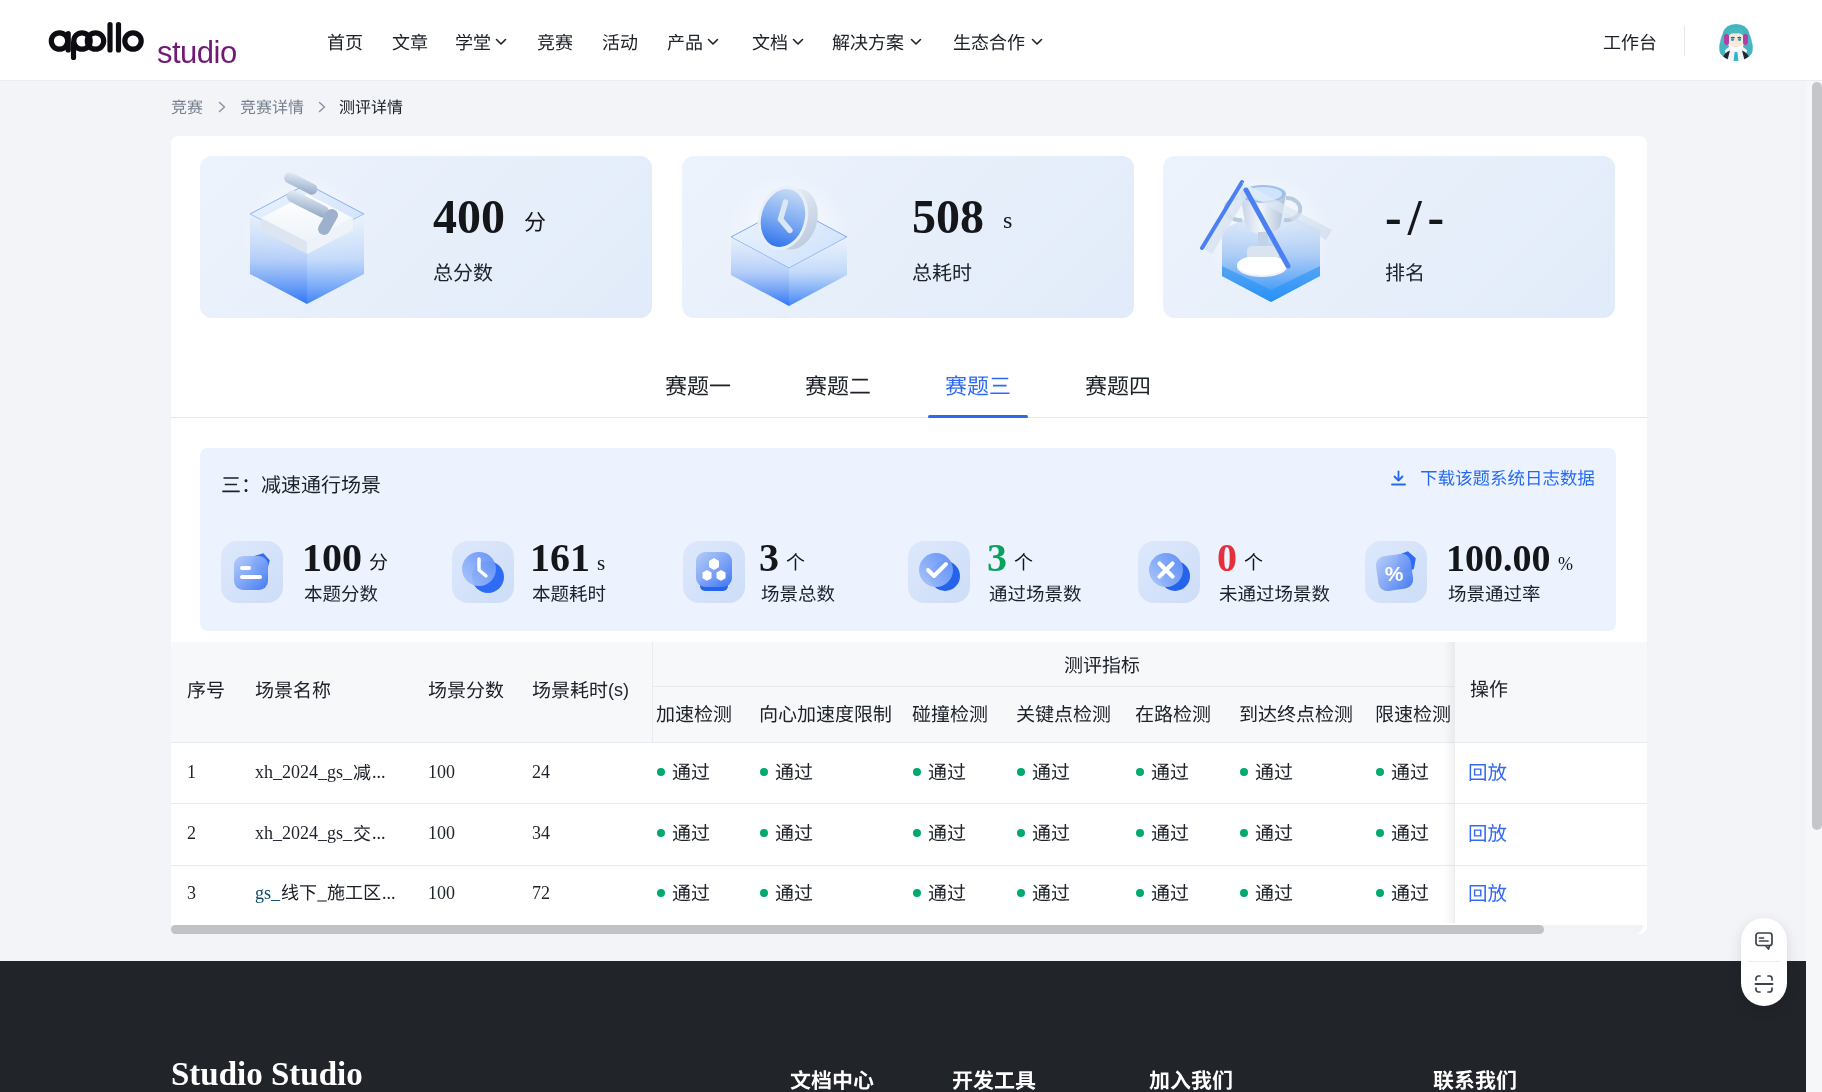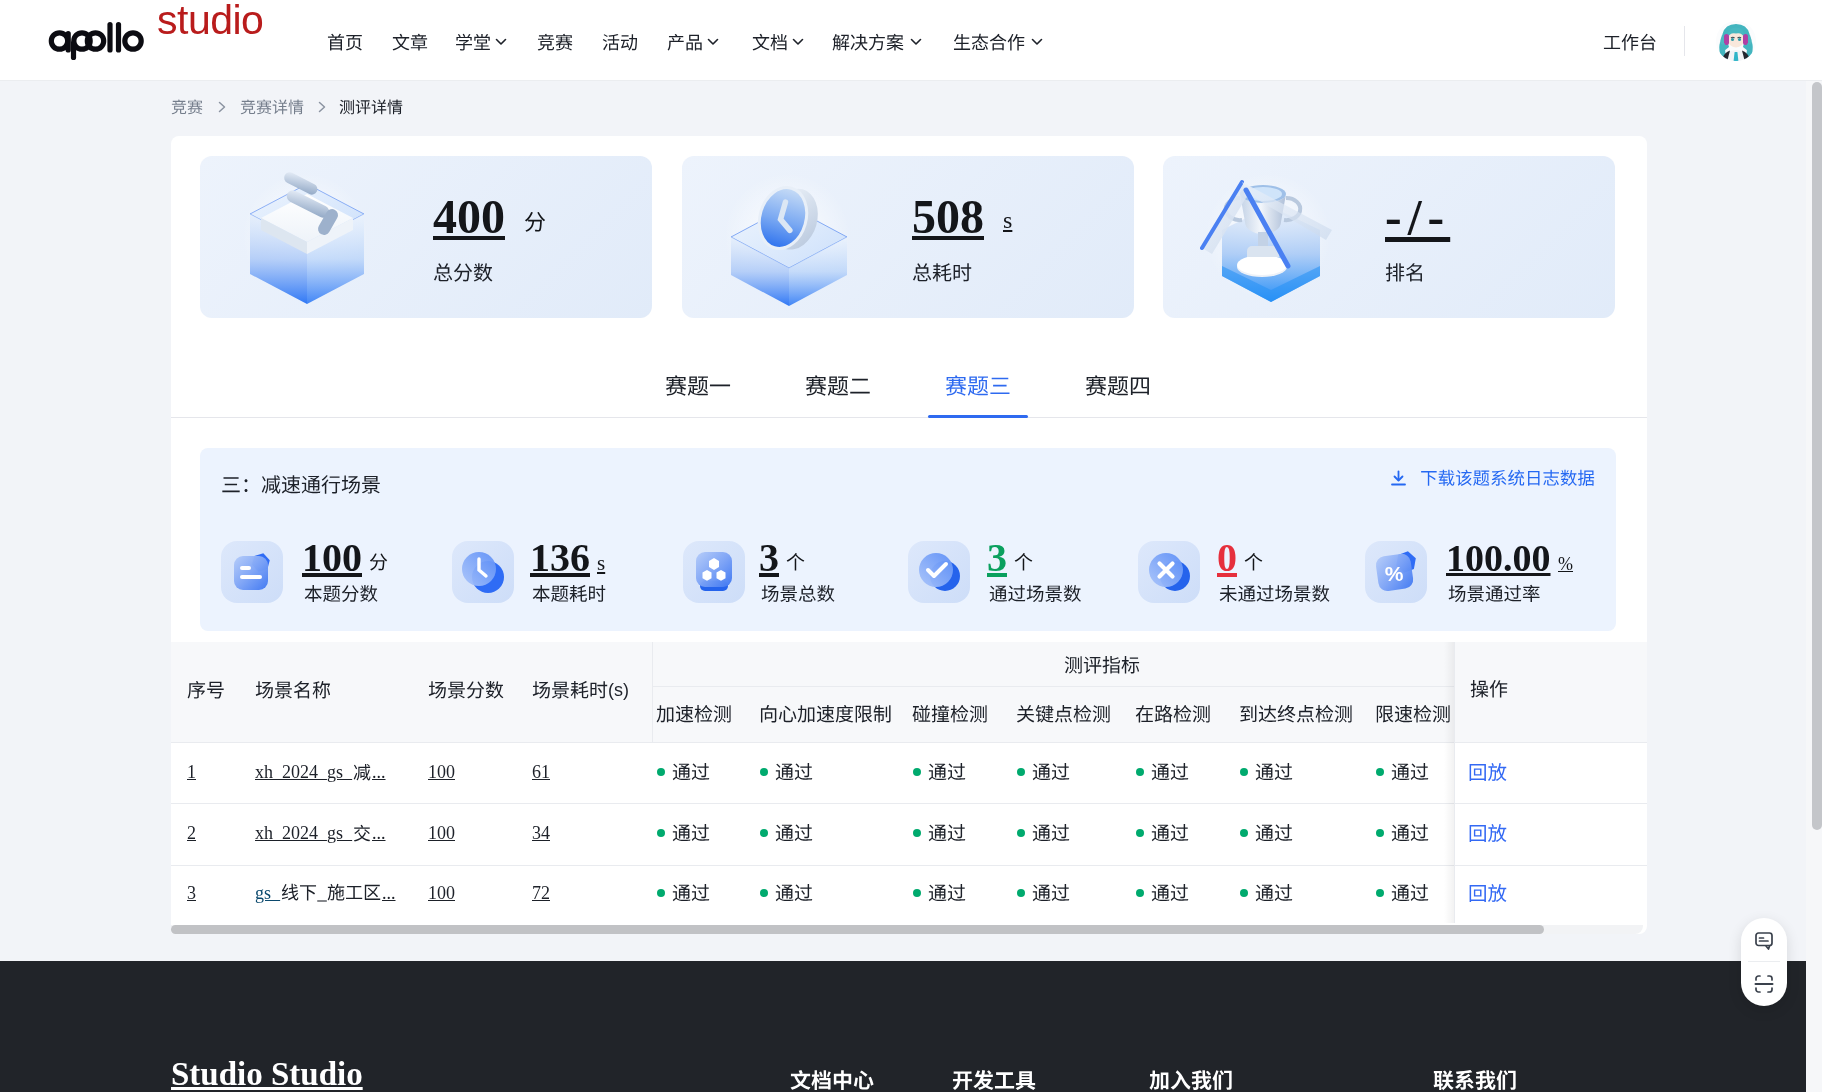--- a/index.html
+++ b/index.html
@@ -1,33 +1,33 @@
 <!DOCTYPE html>
 <html><head><meta charset="utf-8"><style>
   html,body{margin:0;padding:0;}
   body{width:1822px;height:1092px;position:relative;overflow:hidden;
        font-family:"Liberation Sans",sans-serif;background:#f2f4f8;}
   .abs{position:absolute;}
-  .serif{font-family:"Liberation Serif",serif;text-decoration:underline;}
+  .serif{font-family:"Liberation Serif",serif;}
 </style></head><body>
 <div class="abs" style="left:171px;top:136px;width:1476px;height:798px;background:#fff;border-radius:8px;"></div>
 <div class="abs" style="left:0;top:0;width:1822px;height:80px;background:#fff;border-bottom:1px solid #ebedf0;"></div>
 <svg class="abs" style="left:44px;top:18px;width:106px;height:46px;" viewBox="0 0 106 46">
 <g stroke="#0c0c12" stroke-width="5.2" fill="none" stroke-linecap="round">
 <circle cx="15.5" cy="23" r="8.2"></circle>
 <path d="M24.2 15.5 V32"></path>
 <circle cx="38" cy="23" r="8.2"></circle>
 <path d="M29.5 25 V39.5"></path>
 <circle cx="51.5" cy="23" r="8.2"></circle>
 <path d="M66 6.5 V32"></path>
 <path d="M74.5 6.5 V32"></path>
 <circle cx="89" cy="23" r="8.2"></circle>
 </g>
   </svg>
-<div class="abs" style="left:157px;top:4px;font-size:41px;color:#b91c1c;letter-spacing:-0.5px;line-height:33px;">studio</div>
+<div class="abs" style="left:157px;top:36px;font-size:31px;color:#701a75;letter-spacing:-0.5px;line-height:33px;">studio</div>
 <svg style="position:absolute;left:327.0px;top:30.8px;width:36.0px;height:22.9px;" viewBox="0 -1000 2000 1270">
     <g transform="scale(1,-1)" fill="#1d2129">
       <use href="#g0"></use>
       <use href="#g1" x="1000"></use>
     </g>
   </svg>
 <svg style="position:absolute;left:392.0px;top:31.0px;width:36.0px;height:22.9px;" viewBox="0 -1000 2000 1270">
     <g transform="scale(1,-1)" fill="#1d2129">
       <use href="#g2"></use>
       <use href="#g3" x="1000"></use>
@@ -387,21 +387,21 @@
       <use href="#g27" x="2000"></use>
       <use href="#g29" x="3000"></use>
     </g>
   </svg>
 <div class="abs" style="left:452px;top:541px;width:62px;height:62px;border-radius:16px;background:linear-gradient(135deg,#dde8fb,#cdddf8);"></div>
 <svg class="abs" style="left:452px;top:541px;width:62px;height:62px;" viewBox="0 0 62 62">
 <circle cx="36" cy="36" r="16" fill="#2f6cf5"></circle>
 <circle cx="27" cy="28" r="17" fill="url(#frostG2)" opacity="0.93"></circle>
 <path d="M27 18 L27 29 L34 35" stroke="#fff" stroke-width="3.4" fill="none" stroke-linecap="round"></path>
   </svg>
-<div class="abs serif" style="left:530px;top:538px;font-size:40px;font-weight:bold;color:#14161a;line-height:40px;">136</div>
+<div class="abs serif" style="left:530px;top:538px;font-size:40px;font-weight:bold;color:#14161a;line-height:40px;">161</div>
 <div class="abs serif" style="left:597px;top:551px;font-size:21px;color:#14161a;">s</div>
 <svg style="position:absolute;left:532.0px;top:581.5px;width:74.0px;height:23.5px;" viewBox="0 -1000 4000 1270">
     <g transform="scale(1,-1)" fill="#1d2129">
       <use href="#g54"></use>
       <use href="#g34" x="1000"></use>
       <use href="#g30" x="2000"></use>
       <use href="#g31" x="3000"></use>
     </g>
   </svg>
 <div class="abs" style="left:683px;top:541px;width:62px;height:62px;border-radius:16px;background:linear-gradient(135deg,#dde8fb,#cdddf8);"></div>
@@ -603,21 +603,21 @@
   </svg>
 <div class="abs serif" style="left:187px;top:761px;font-size:18px;color:#1d2129;line-height:22px;">1</div>
 <div class="abs serif" style="left:255px;top:761px;font-size:18px;color:#1d2129;line-height:22px;">xh_2024_gs_</div>
 <svg style="position:absolute;left:353.0px;top:760.8px;width:18.0px;height:22.9px;" viewBox="0 -1000 1000 1270">
     <g transform="scale(1,-1)" fill="#1d2129">
       <use href="#g40"></use>
     </g>
   </svg>
 <div class="abs serif" style="left:372px;top:761px;font-size:18px;color:#1d2129;line-height:22px;">...</div>
 <div class="abs serif" style="left:428px;top:761px;font-size:18px;color:#1d2129;line-height:22px;">100</div>
-<div class="abs serif" style="left:532px;top:761px;font-size:18px;color:#1d2129;line-height:22px;">61</div>
+<div class="abs serif" style="left:532px;top:761px;font-size:18px;color:#1d2129;line-height:22px;">24</div>
 <div class="abs" style="left:657px;top:768px;width:8px;height:8px;border-radius:50%;background:#00aa6e;"></div>
 <svg style="position:absolute;left:672.0px;top:760.3px;width:38.0px;height:24.1px;" viewBox="0 -1000 2000 1270">
     <g transform="scale(1,-1)" fill="#1d2129">
       <use href="#g42"></use>
       <use href="#g56" x="1000"></use>
     </g>
   </svg>
 <div class="abs" style="left:760px;top:768px;width:8px;height:8px;border-radius:50%;background:#00aa6e;"></div>
 <svg style="position:absolute;left:775.0px;top:760.3px;width:38.0px;height:24.1px;" viewBox="0 -1000 2000 1270">
     <g transform="scale(1,-1)" fill="#1d2129">

